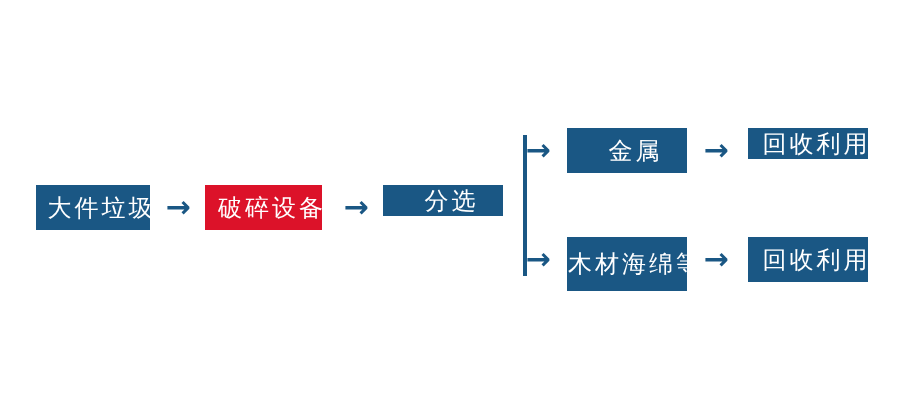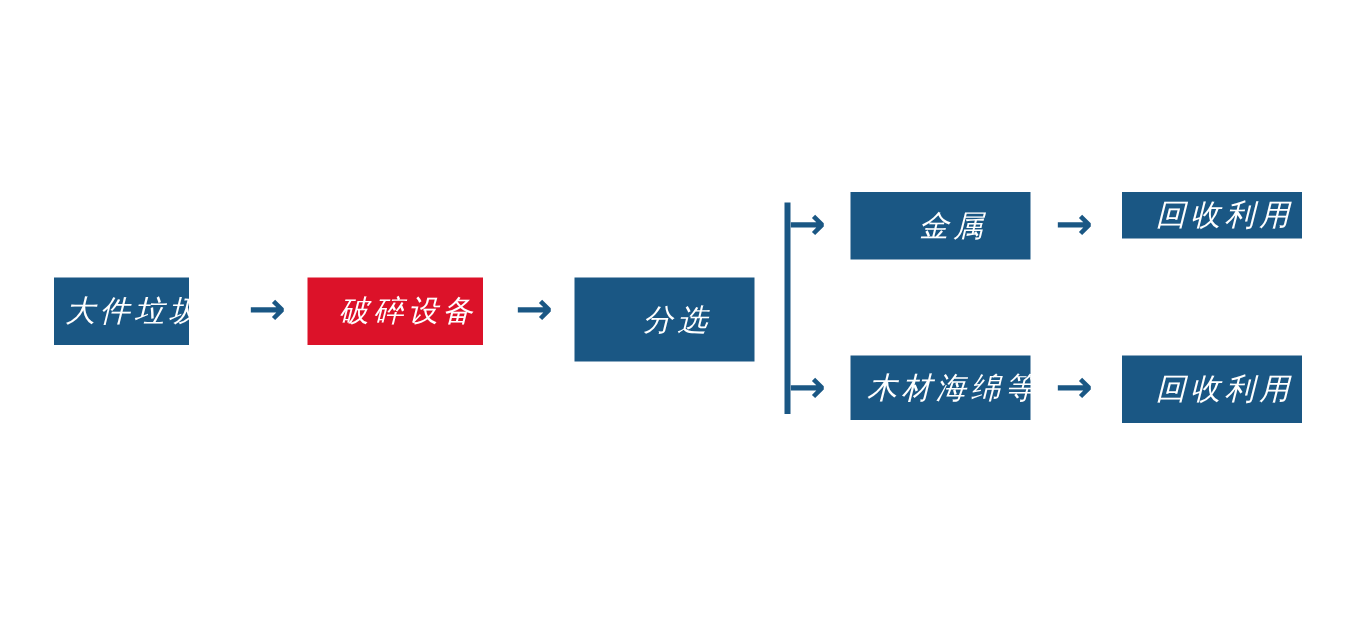--- a/index.html
+++ b/index.html
@@ -15,25 +15,24 @@
     overflow: hidden;
     font-family: "DejaVu Sans", "Liberation Sans", sans-serif;
   }
   .node {
     position: absolute;
     display: flex;
     align-items: center;
     justify-content: center;
     box-sizing: border-box;
     color: var(--text_white, #ffffff);
-    font-size: 20px;
+    font-size: 24px;
     letter-spacing: 3px;
     padding-left: 17px; 
     white-space: nowrap;
-    font-style: italic;
   }
   .node.blue { background: var(--box_blue, #1A5784); }
   .node.red  { background: var(--box_red, #DC1229); }
   .arrow {
     position: absolute;
     width: 34px;
     height: 34px;
     display: flex;
     align-items: center;
     justify-content: center;
@@ -46,41 +45,41 @@
   .vline {
     position: absolute;
     background: var(--arrow_blue, #1A5784);
   }
 </style>
 </head>
 <body>
 
 <div class="canvas">
 
-  <div class="node blue" style="left:36px; top:185px; width:90px; height:45px;">大件垃圾</div>
+  <div class="node blue" style="left:36px; top:185px; width:114px; height:45px;">大件垃圾</div>
 
   <div class="arrow" style="left:161px; top:190px;">→</div>
 
   <div class="node red" style="left:205px; top:185px; width:117px; height:45px;">破碎设备</div>
 
   <div class="arrow" style="left:339px; top:190px;">→</div>
 
-  <div class="node blue" style="left:383px; top:185px; width:120px; height:56px;text-align:right;">分选</div>
+  <div class="node blue" style="left:383px; top:185px; width:120px; height:31px;text-align:right;">分选</div>
 
   <div class="vline" style="left:523px; top:135px; width:4px; height:141px;"></div>
 
   <div class="arrow" style="left:521px; top:133px;">→</div>
 
   <div class="arrow" style="left:521px; top:242px;">→</div>
 
   <div class="node blue" style="left:567px; top:128px; width:120px; height:45px;">金属</div>
 
   <div class="arrow" style="left:699px; top:133px;">→</div>
 
   <div class="node blue" style="left:748px; top:128px; width:120px; height:31px;">回收利用</div>
 
-  <div class="node blue" style="left:567px; top:237px; width:120px; height:43px;">木材海绵等</div>
+  <div class="node blue" style="left:567px; top:237px; width:120px; height:54px;">木材海绵等</div>
 
   <div class="arrow" style="left:699px; top:242px;">→</div>
 
   <div class="node blue" style="left:748px; top:237px; width:120px; height:45px;">回收利用</div>
 
 </div>
 
 </body></html>

